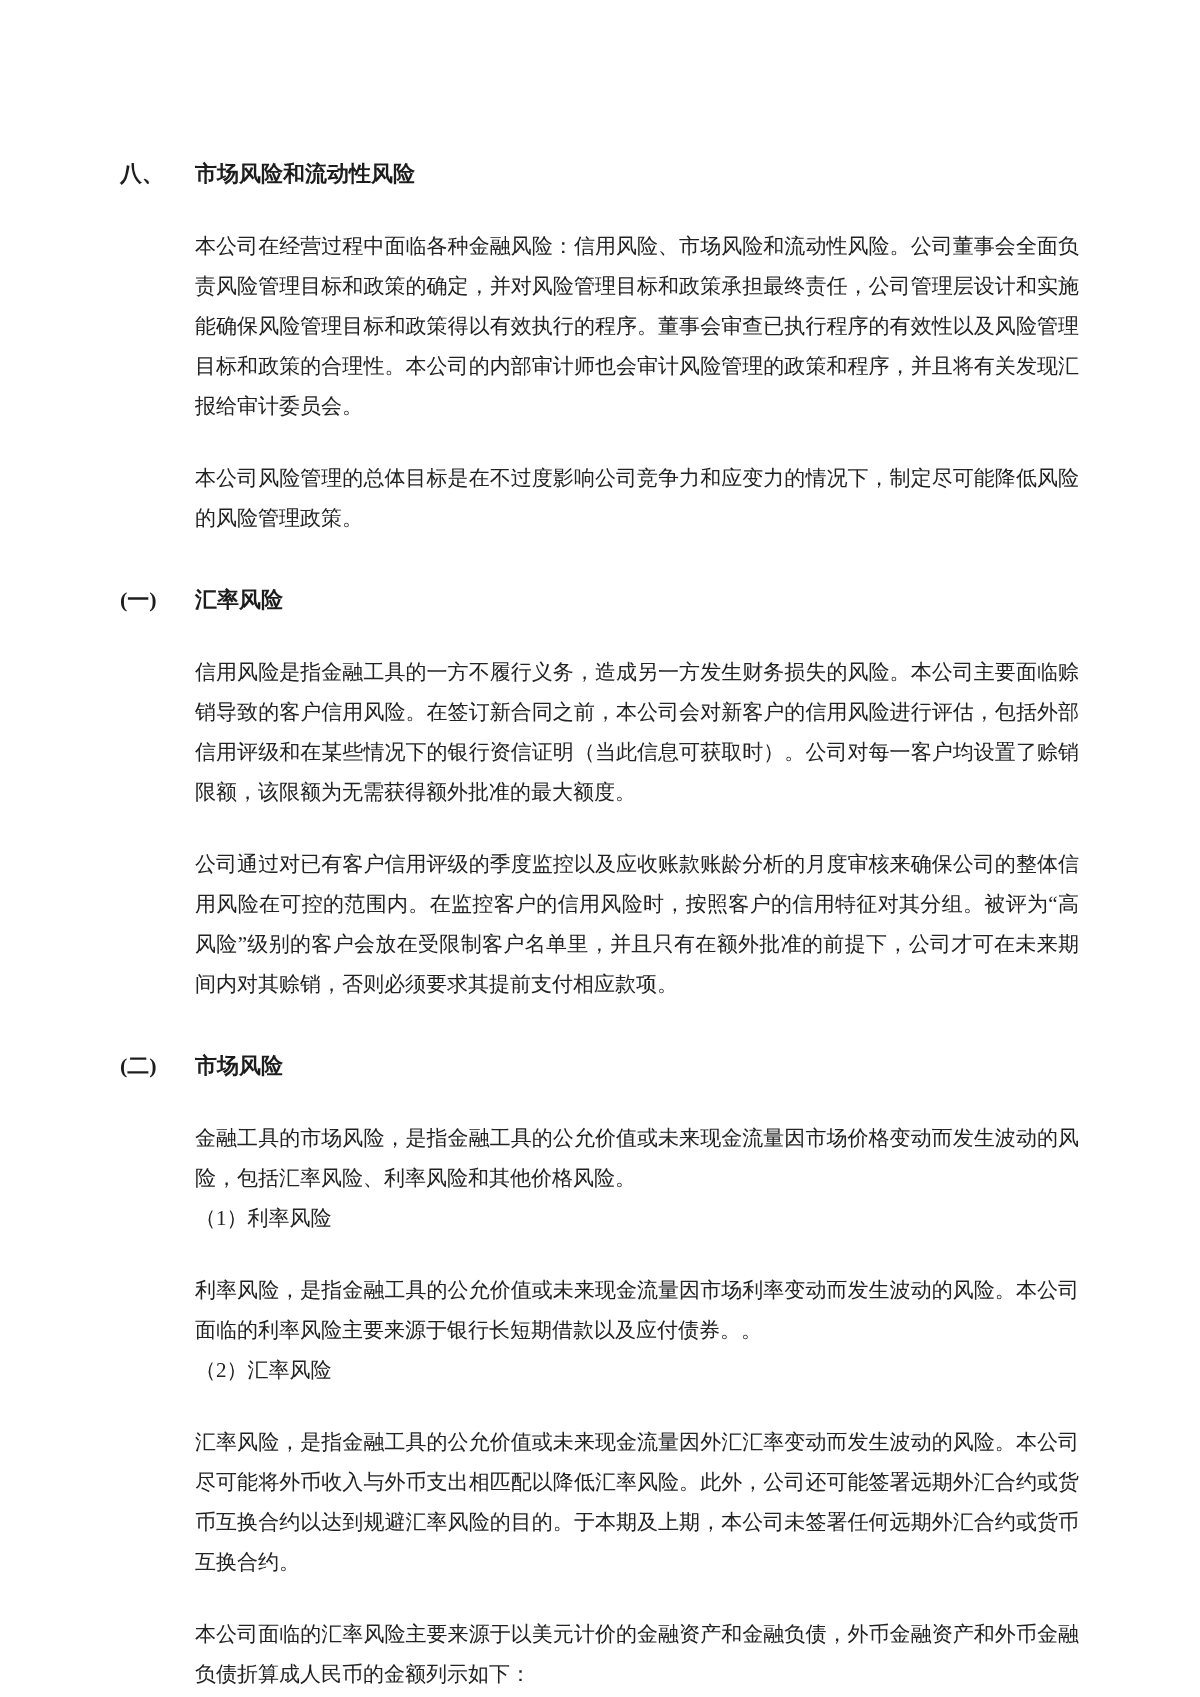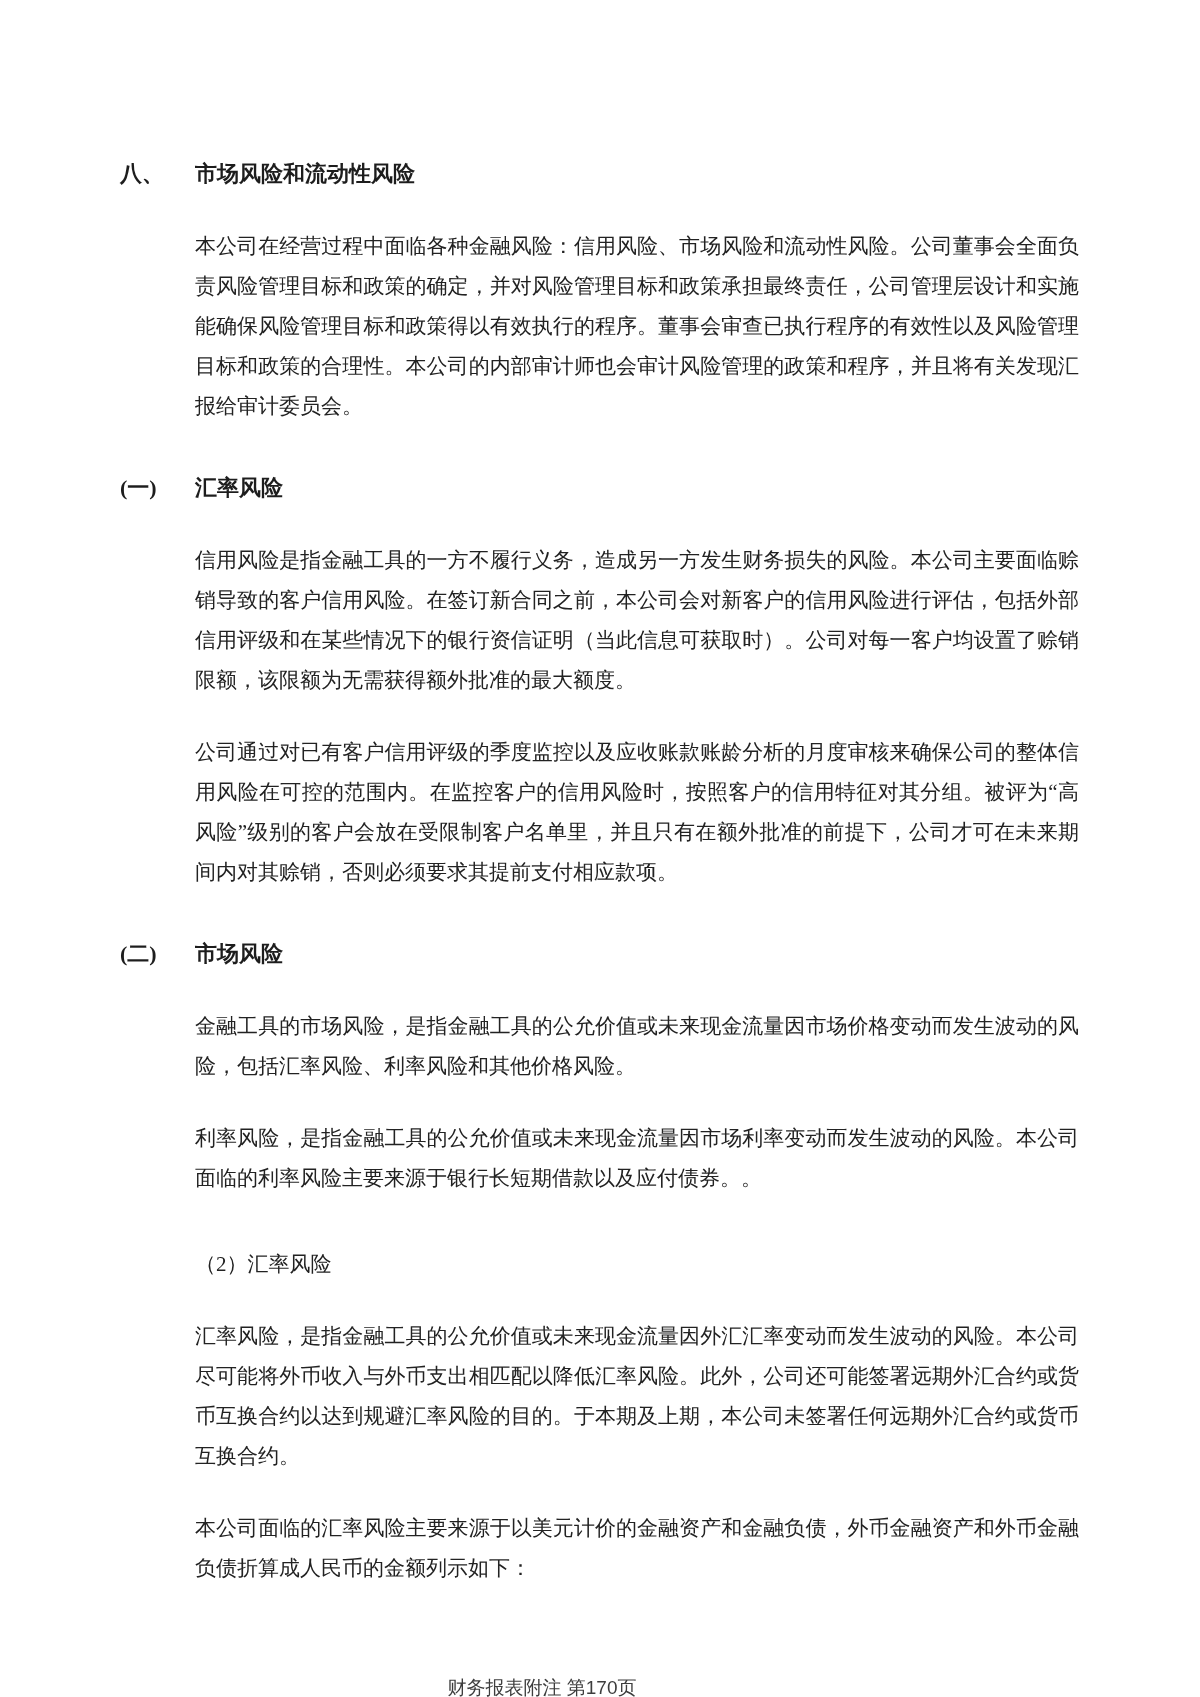--- a/index.html
+++ b/index.html
@@ -47,21 +47,21 @@
     margin-top: 32px;
   }
   
   .sub-head {
     margin-left: 195px;
     width: 884px;
     font-size: 21px;
     line-height: 40px;
     color: #222222;
   }
-  .sub-head.gap-before { margin-top: 46px; }
+  .sub-head.gap-before { }
   
   .footer {
     margin-top: 86px;
     width: 1084px;
     text-align: center;
     font-family: "Liberation Sans", "DejaVu Sans", sans-serif;
     font-size: 19px;
     line-height: 28px;
     color: #3d3d3d;
   }
@@ -70,36 +70,38 @@
 <body>
 
 <div class="page">
 
   <div class="sec-head">
     <span class="sec-num">八、</span>
     <span class="sec-title">市场风险和流动性风险</span>
   </div>
 
   <p class="body-p">本公司在经营过程中面临各种金融风险：信用风险、市场风险和流动性风险。公司董事会全面负责风险管理目标和政策的确定，并对风险管理目标和政策承担最终责任，公司管理层设计和实施能确保风险管理目标和政策得以有效执行的程序。董事会审查已执行程序的有效性以及风险管理目标和政策的合理性。本公司的内部审计师也会审计风险管理的政策和程序，并且将有关发现汇报给审计委员会。</p>
+  <p class="body-p">本公司风险管理的总体目标是在不过度影响公司竞争力和应变力的情况下，制定尽可能降低风险的风险管理政策。</p>
 
   <div class="sec-head gap-before">
     <span class="sec-num">(一)</span>
     <span class="sec-title">汇率风险</span>
   </div>
 
   <p class="body-p">信用风险是指金融工具的一方不履行义务，造成另一方发生财务损失的风险。本公司主要面临赊销导致的客户信用风险。在签订新合同之前，本公司会对新客户的信用风险进行评估，包括外部信用评级和在某些情况下的银行资信证明（当此信息可获取时）。公司对每一客户均设置了赊销限额，该限额为无需获得额外批准的最大额度。</p>
   <p class="body-p">公司通过对已有客户信用评级的季度监控以及应收账款账龄分析的月度审核来确保公司的整体信用风险在可控的范围内。在监控客户的信用风险时，按照客户的信用特征对其分组。被评为“高风险”级别的客户会放在受限制客户名单里，并且只有在额外批准的前提下，公司才可在未来期间内对其赊销，否则必须要求其提前支付相应款项。</p>
 
   <div class="sec-head gap-before">
     <span class="sec-num">(二)</span>
     <span class="sec-title">市场风险</span>
   </div>
 
   <p class="body-p">金融工具的市场风险，是指金融工具的公允价值或未来现金流量因市场价格变动而发生波动的风险，包括汇率风险、利率风险和其他价格风险。</p>
 
+  <div class="sub-head">（1）利率风险</div>
   <p class="body-p">利率风险，是指金融工具的公允价值或未来现金流量因市场利率变动而发生波动的风险。本公司面临的利率风险主要来源于银行长短期借款以及应付债券。。</p>
 
   <div class="sub-head gap-before">（2）汇率风险</div>
   <p class="body-p">汇率风险，是指金融工具的公允价值或未来现金流量因外汇汇率变动而发生波动的风险。本公司尽可能将外币收入与外币支出相匹配以降低汇率风险。此外，公司还可能签署远期外汇合约或货币互换合约以达到规避汇率风险的目的。于本期及上期，本公司未签署任何远期外汇合约或货币互换合约。</p>
   <p class="body-p">本公司面临的汇率风险主要来源于以美元计价的金融资产和金融负债，外币金融资产和外币金融负债折算成人民币的金额列示如下：</p>
 
   <div class="footer">
     <span>财务报表附注 第170页</span>
   </div>
 

